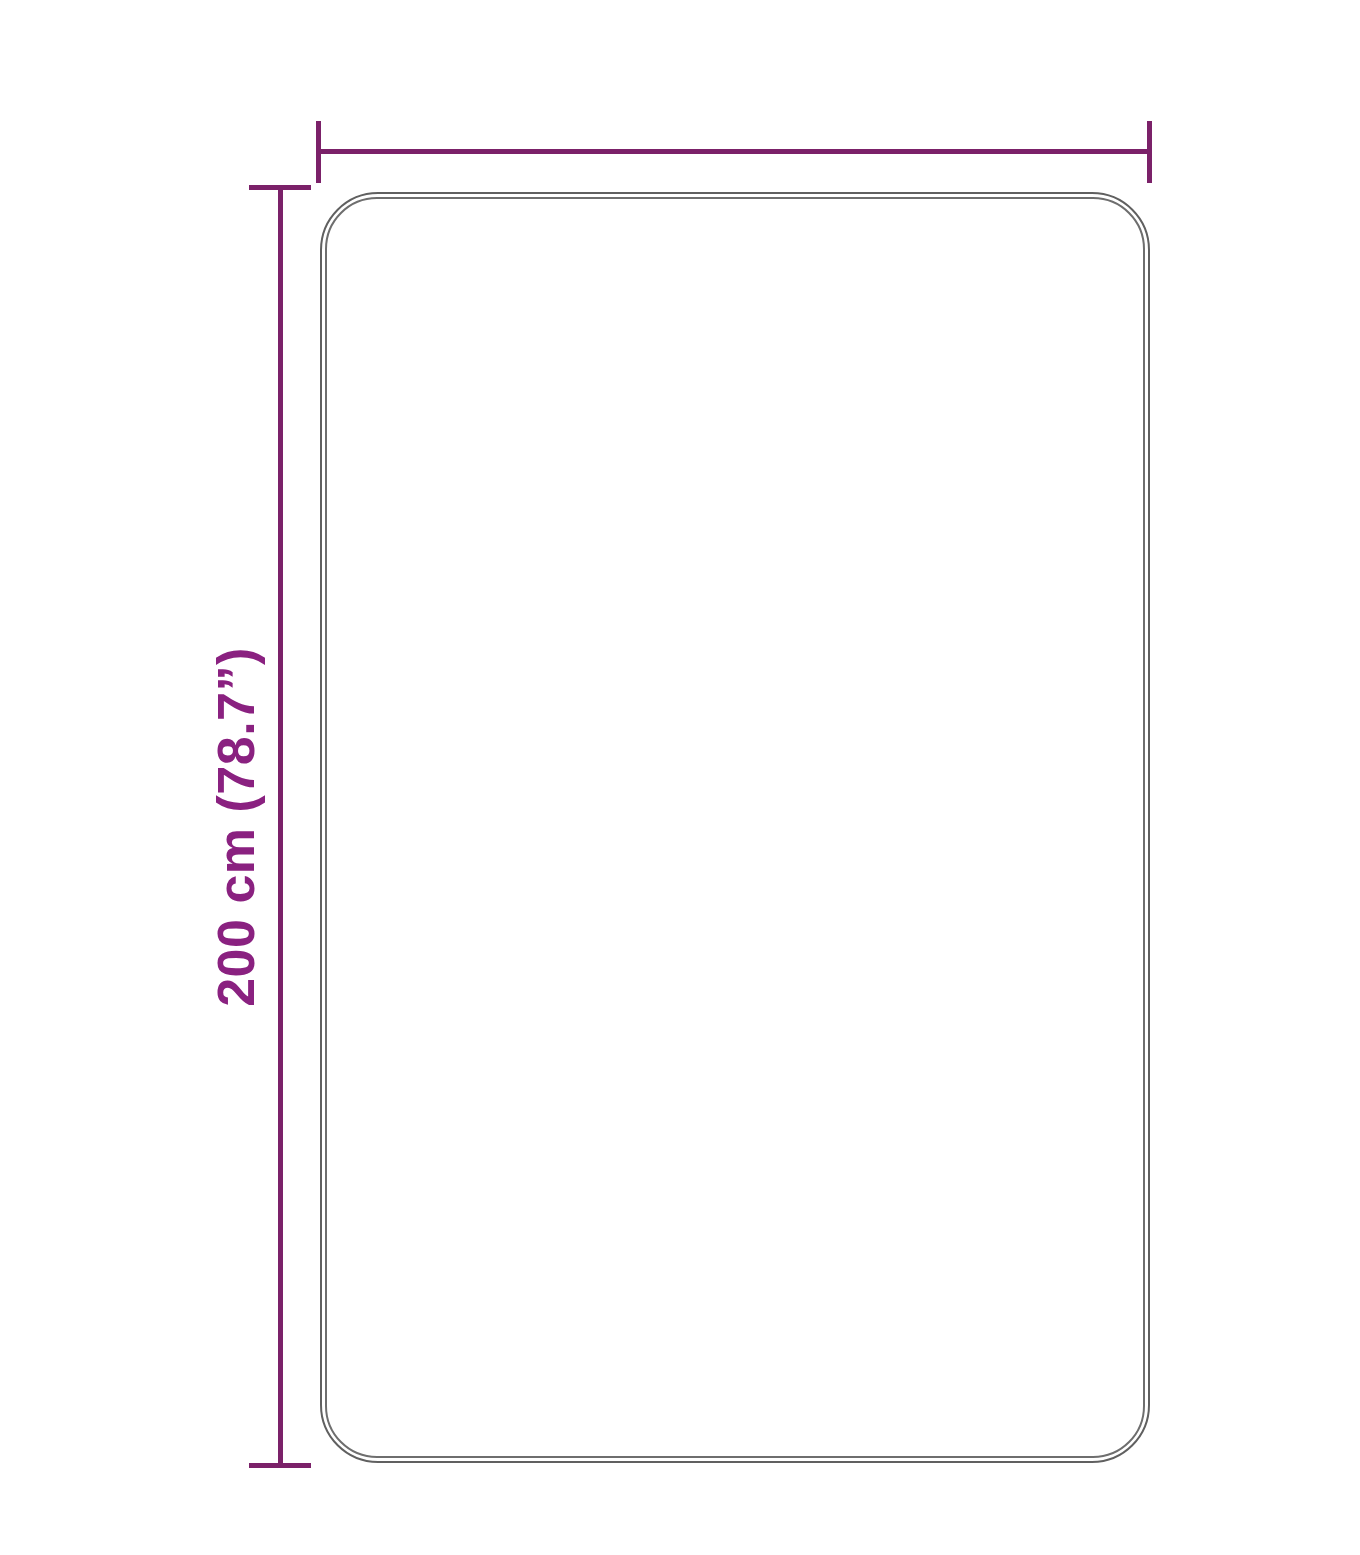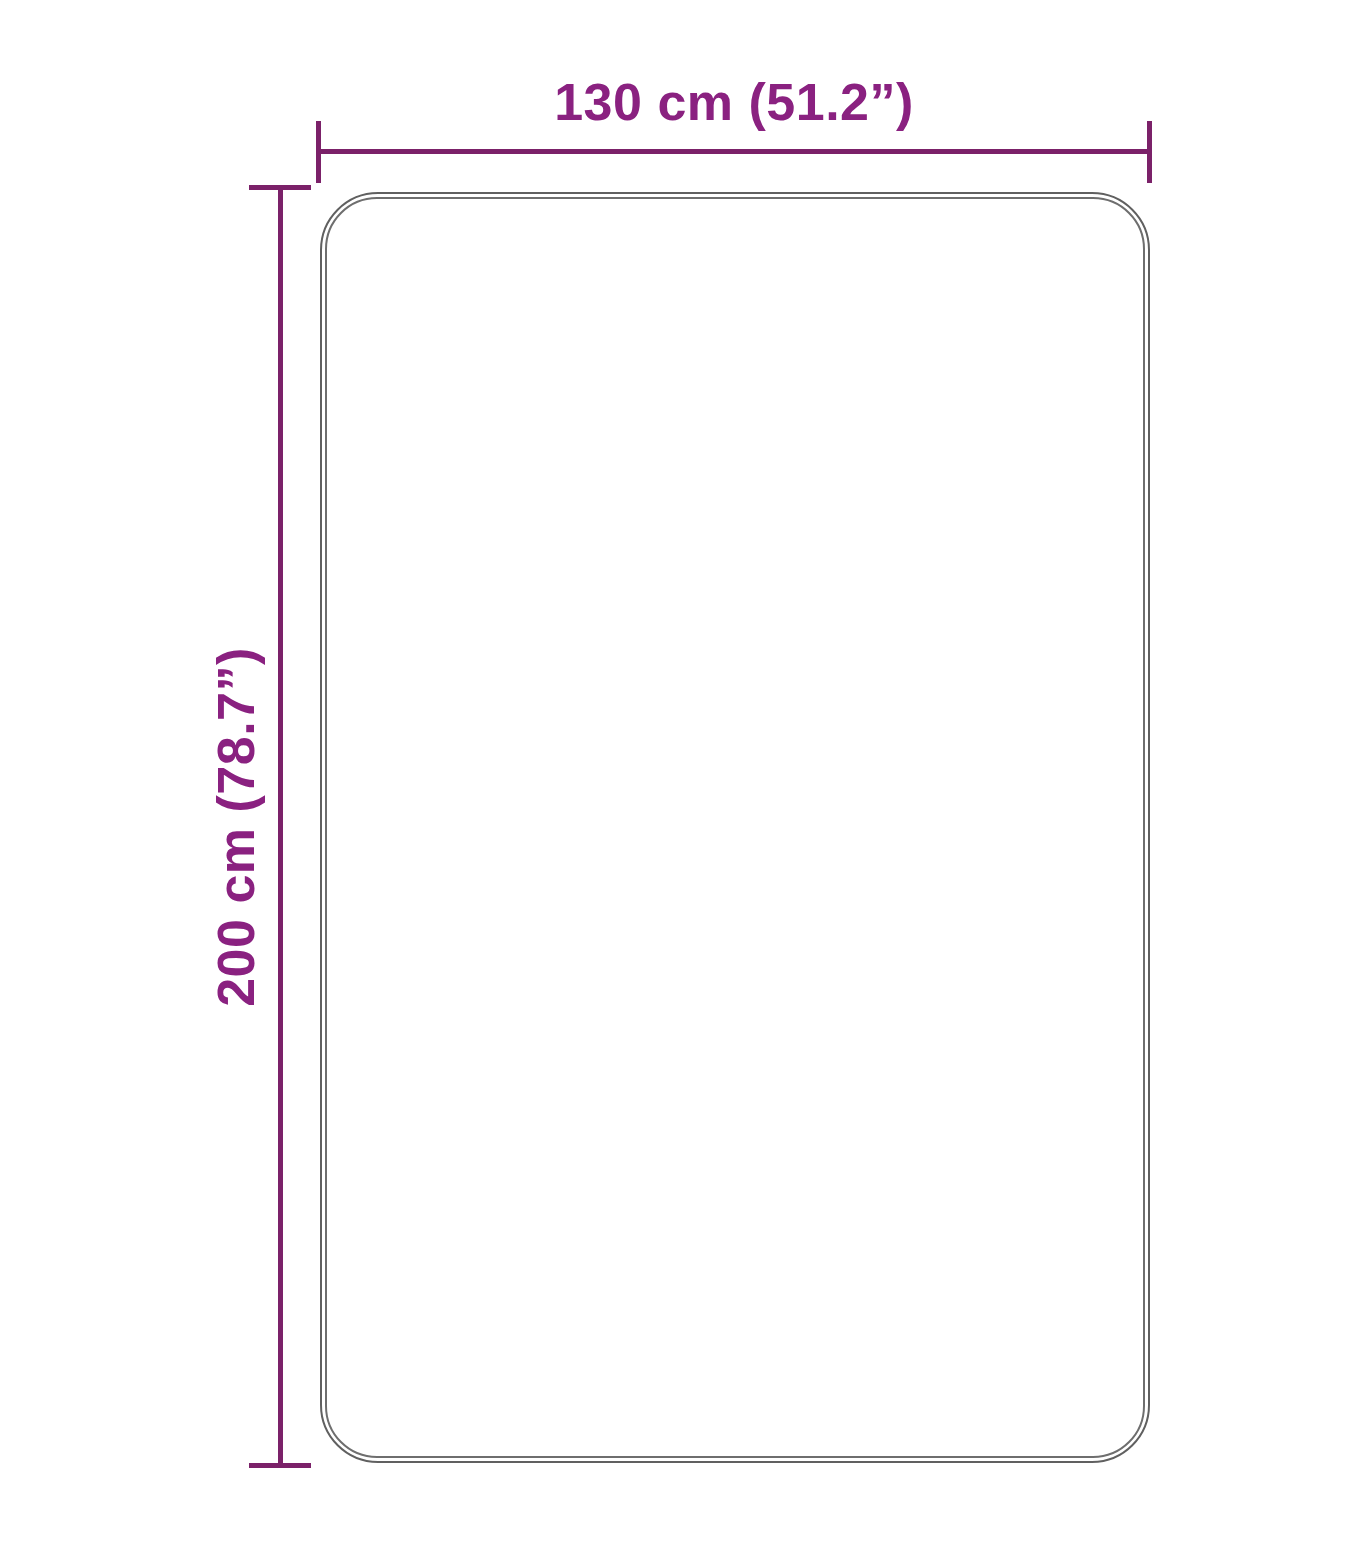--- a/index.html
+++ b/index.html
@@ -71,21 +71,20 @@
     left: 236px;
     top: 827px;
     transform: translate(-50%, -50%) rotate(-90deg);
   }
 </style>
 </head>
 <body>
 
 <div class="canvas">
 
-  <div class="dim-label label-top">130 cm (51.2”)</div>
 
   <div class="dim-part h-line"></div>
   <div class="dim-part h-tick-l"></div>
   <div class="dim-part h-tick-r"></div>
 
   <div class="dim-label label-left">200 cm (78.7”)</div>
 
   <div class="dim-part v-line"></div>
   <div class="dim-part v-tick-t"></div>
   <div class="dim-part v-tick-b"></div>

